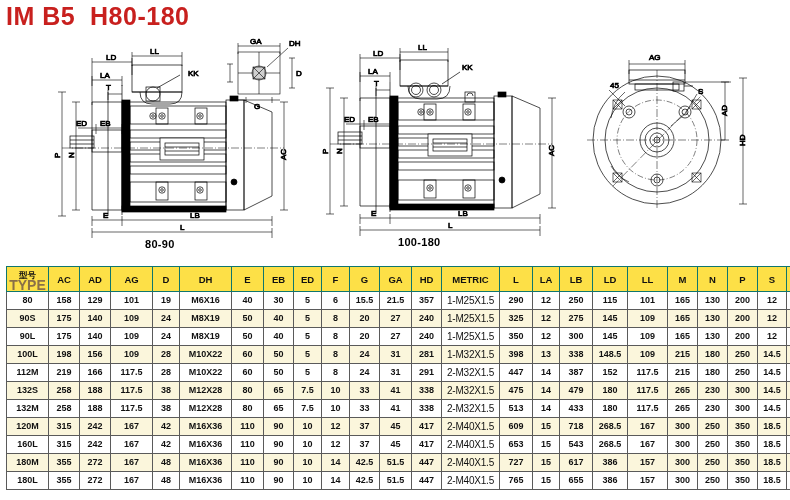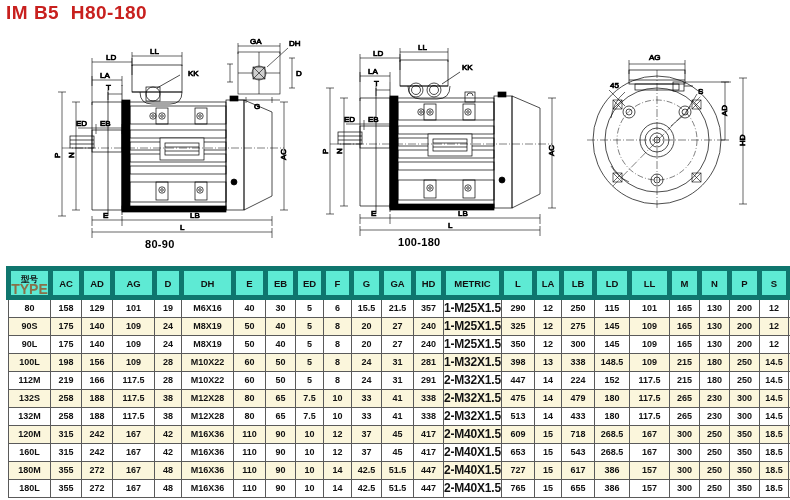--- a/index.html
+++ b/index.html
@@ -6,21 +6,21 @@
   body{
     width:790px;height:500px;background:#ffffff;overflow:hidden;
     font-family:"Liberation Sans",sans-serif;
     -webkit-font-smoothing:none;
   }
   #page{position:relative;width:790px;height:500px;}
 
   
   #title{
     position:absolute;left:6px;top:2px;
-    font-size:19px;font-weight:bold;color:#c8201e;
+    font-size:25px;font-weight:bold;color:#c8201e;
     letter-spacing:0.5px;white-space:pre;
   }
 
   
   #drawings{position:absolute;left:0;top:26px;width:790px;height:238px;}
   .draw{position:absolute;}
   .cap{
     position:absolute;font-size:11px;font-weight:bold;color:#000;
     letter-spacing:0.3px;
   }
@@ -39,35 +39,35 @@
     border:1px solid #5a5a5a;
     text-align:center;
     padding:0;
     height:17px;
     line-height:17px;
     font-weight:bold;
     white-space:nowrap;
     overflow:hidden;
   }
   thead th{
-    background:#5eead4;
+    background:#fde047;
     height:23px;line-height:11px;
     font-size:9.5px;
-    border:5px solid #0f766e;
+    border:1px solid #0f766e;
     text-align:center;
   }
   thead th.typecell{
     line-height:10px;font-size:8px;padding-top:1px;
   }
   thead th.typecell .cn{display:block;font-size:8.5px;}
   thead th.typecell .en{display:block;font-size:14px;color:#8a7048;}
   tbody tr.odd td{background:#ffffff;}
   tbody tr.even td{background:#fbf6dc;}
   td.type{font-weight:bold;}
-  td.metric{font-size:12px;font-weight:bold;letter-spacing:-0.2px;}
+  td.metric{font-size:10px;font-weight:normal;letter-spacing:-0.2px;}
 </style>
 </head>
 <body>
 
 <div id="page">
 
   <div id="title">IM B5  H80-180</div>
 
   <div id="drawings">
 
@@ -589,21 +589,21 @@
             <td>60</td>
             <td>50</td>
             <td>5</td>
             <td>8</td>
             <td>24</td>
             <td>31</td>
             <td>291</td>
             <td class="metric">2-M32X1.5</td>
             <td>447</td>
             <td>14</td>
-            <td>224</td>
+            <td>387</td>
             <td>152</td>
             <td>117.5</td>
             <td>215</td>
             <td>180</td>
             <td>250</td>
             <td>14.5</td>
             <td>4</td>
           </tr>
           <tr class="even">
             <td class="type">132S</td>

